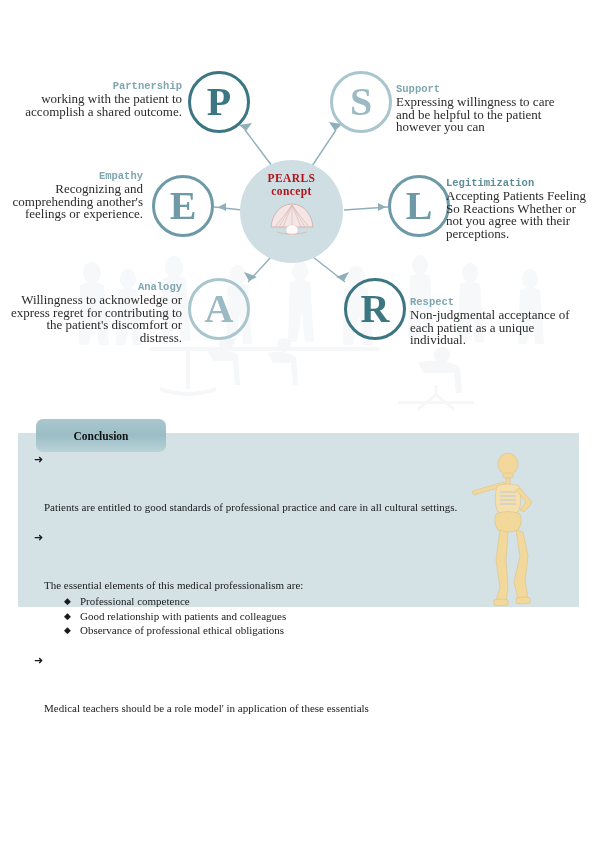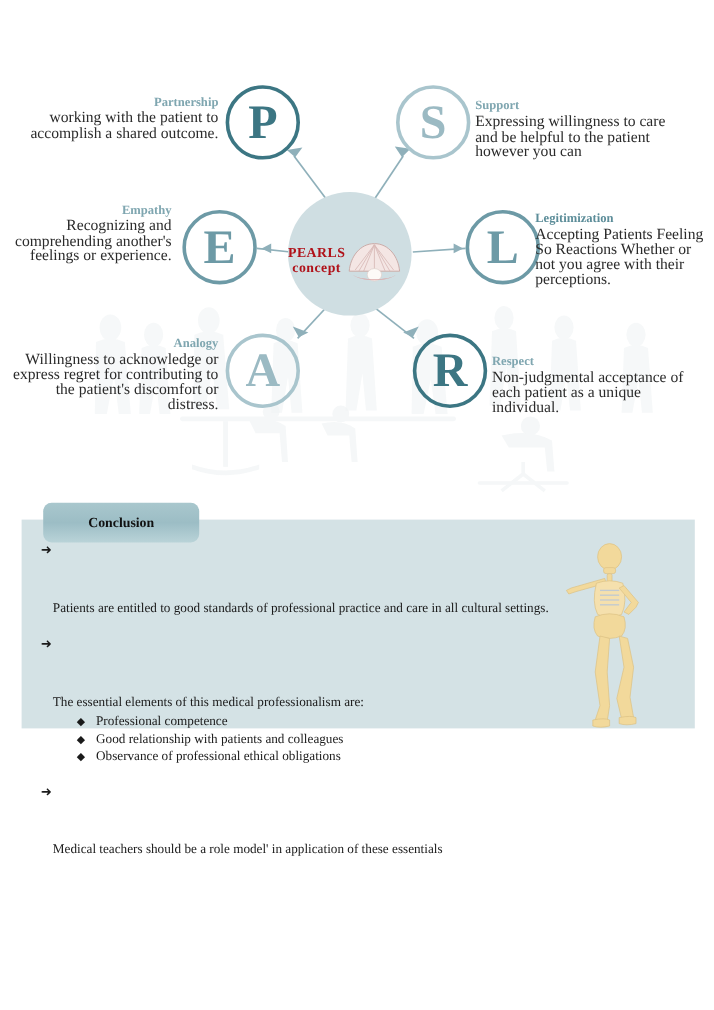--- a/index.html
+++ b/index.html
@@ -59,41 +59,42 @@
   .circ-R { left: 344px; top: 278px; width: 62px; height: 62px; font-size: 40px; }
 
   
   #hub {
     position: absolute;
     left: 240px; top: 160px;
     width: 103px; height: 103px;
     border-radius: 50%;
     background: #cfdee2;
     display: flex;
+    flex-direction: column;
     align-items: center;
     justify-content: flex-start;
     padding-top: 12px;
     box-sizing: border-box;
   }
   #hub .hub-title {
     color: #b0121a;
     font-family: "Liberation Serif", serif;
     font-weight: bold;
     font-size: 11.5px;
     line-height: 13px;
     text-align: center;
     letter-spacing: 0.4px;
   }
   #shell { margin-top: 4px; }
 
   
   .item { position: absolute; }
   .item .ttl {
     color: #7fa6b0;
-    font-family: Liberation Serif, serif;
+    font-family: Liberation Mono, monospace;
     font-weight: bold;
     font-size: 10.5px;
     margin-bottom: 1px;
   }
   .item .ttl.dark { color: #5c8d99; }
   .item .body {
     color: #2b2b2b;
     font-family: "Liberation Serif", serif;
     font-size: 13px;
     line-height: 12.6px;

